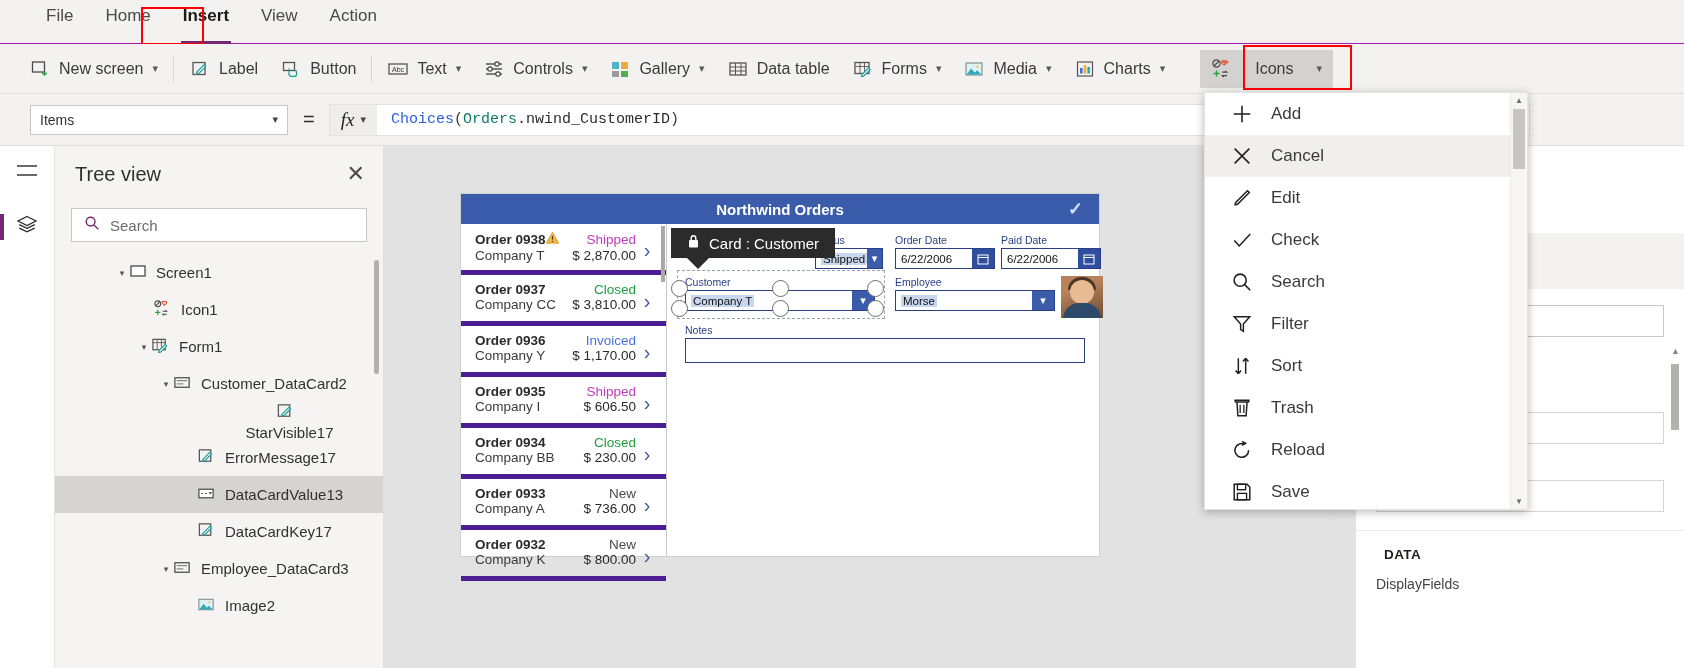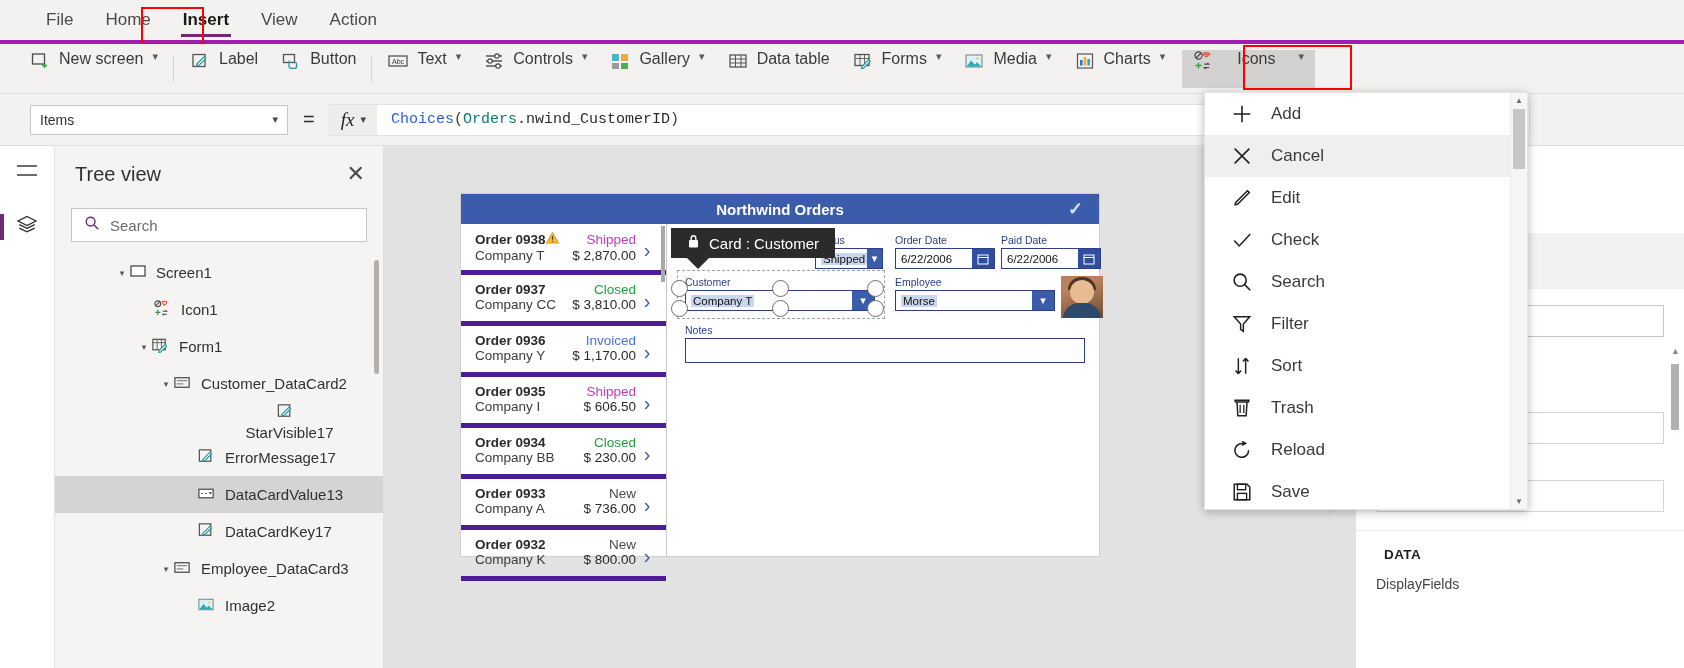--- a/index.html
+++ b/index.html
@@ -5,31 +5,31 @@
   html,body{margin:0;padding:0;}
   body{
     width:1684px;height:668px;overflow:hidden;
     font-family:"Liberation Sans", sans-serif;
     background:#ffffff;color:#333333;
     -webkit-font-smoothing:antialiased;
   }
   .app{position:relative;width:1684px;height:668px;}
 
   
-  .menubar{height:44px;background:#f3f2f1;display:flex;align-items:center;padding-left:30px;
-           border-bottom:4px solid #a21caf;box-sizing:border-box;}
+  .menubar{height:44px;background:#f3f2f1;display:flex;padding-left:30px;
+           border-bottom:1px solid #a21caf;box-sizing:border-box;}
   .menu-item{font-size:17px;color:#4a4a4a;padding:6px 16px;position:relative;cursor:default;}
   .menu-item.active{color:#1b1b1b;font-weight:bold;}
   .menu-item.active .underline{position:absolute;left:14px;right:14px;bottom:-1px;height:3px;background:#742774;}
   .redbox{position:absolute;border:2px solid #ff0000;box-sizing:border-box;pointer-events:none;}
 
   
   .ribbon{height:50px;background:#f3f2f1;display:flex;align-items:center;padding-left:18px;
           border-bottom:1px solid #e1dfdd;box-sizing:border-box;position:relative;}
-  .rb{display:flex;align-items:flex-start;height:38px;padding:0 11px;gap:8px;font-size:16px;color:#3b3a39;cursor:default;}
+  .rb{display:flex;align-items:center;height:38px;padding:0 11px;gap:8px;font-size:16px;color:#3b3a39;cursor:default;}
   .rb .cap{white-space:nowrap;}
   .rb .chev{font-size:11px;color:#5a5a5a;margin-left:1px;}
   .rb-sep{width:1px;height:26px;background:#d8d6d4;margin:0 4px;}
   .rb.selected{background:#d4d2d0;}
   .ico{width:22px;height:22px;display:inline-flex;align-items:center;justify-content:center;flex:none;}
   .ico svg{display:block;}
 
   
   .fbar{height:52px;background:#f3f2f1;display:flex;align-items:center;padding-left:30px;
         border-bottom:1px solid #e1dfdd;box-sizing:border-box;}
@@ -280,21 +280,21 @@
             <rect x="2.5" y="3" width="15" height="14" fill="none" stroke="#555" stroke-width="1.2"></rect>
             <rect x="5" y="9" width="2.6" height="5.5" fill="#3b6fd4"></rect>
             <rect x="8.7" y="6" width="2.6" height="8.5" fill="#f2a93b"></rect>
             <rect x="12.4" y="8" width="2.6" height="6.5" fill="#2aa9b8"></rect>
           </svg>
       </span>
       <span class="cap">Charts</span>
       <span class="chev">▾</span>
     </div>
 
-    <div class="rb selected" style="margin-left:6px;gap:22px;">
+    <div class="rb selected" style="margin-left:24px;gap:22px;">
       <span class="ico">
         <svg width="22" height="22" viewBox="0 0 22 22">
           <circle cx="5.5" cy="5.5" r="3.6" fill="none" stroke="#4a4a4a" stroke-width="1.2"></circle>
             <path d="M3 8L8 3" stroke="#4a4a4a" stroke-width="1.2"></path>
           <path d="M16 9.2c-1.3-1.4-3.3-1-4 .3-.7-1.3-2.7-1.7-4 -.3" fill="none" stroke="#e05a3c" stroke-width="1.2" transform="translate(1.5,-4.5)"></path>
           <path d="M13.2 3.1c1 -1.1 2.6-.6 2.6.8 0 1.4-2.6 3.2-2.6 3.2S10.6 5.3 10.6 3.9c0-1.4 1.6-1.9 2.6-.8z" fill="none" stroke="#e05a3c" stroke-width="1.2"></path>
           <path d="M2.5 15.5h6M5.5 12.5v6" stroke="#2f9e44" stroke-width="1.3"></path>
           <path d="M11.2 14.2h4.6l-1.4-1.4M16 17.6h-4.6l1.4 1.4" fill="none" stroke="#4a4a4a" stroke-width="1.2"></path>
         </svg>
       </span>

